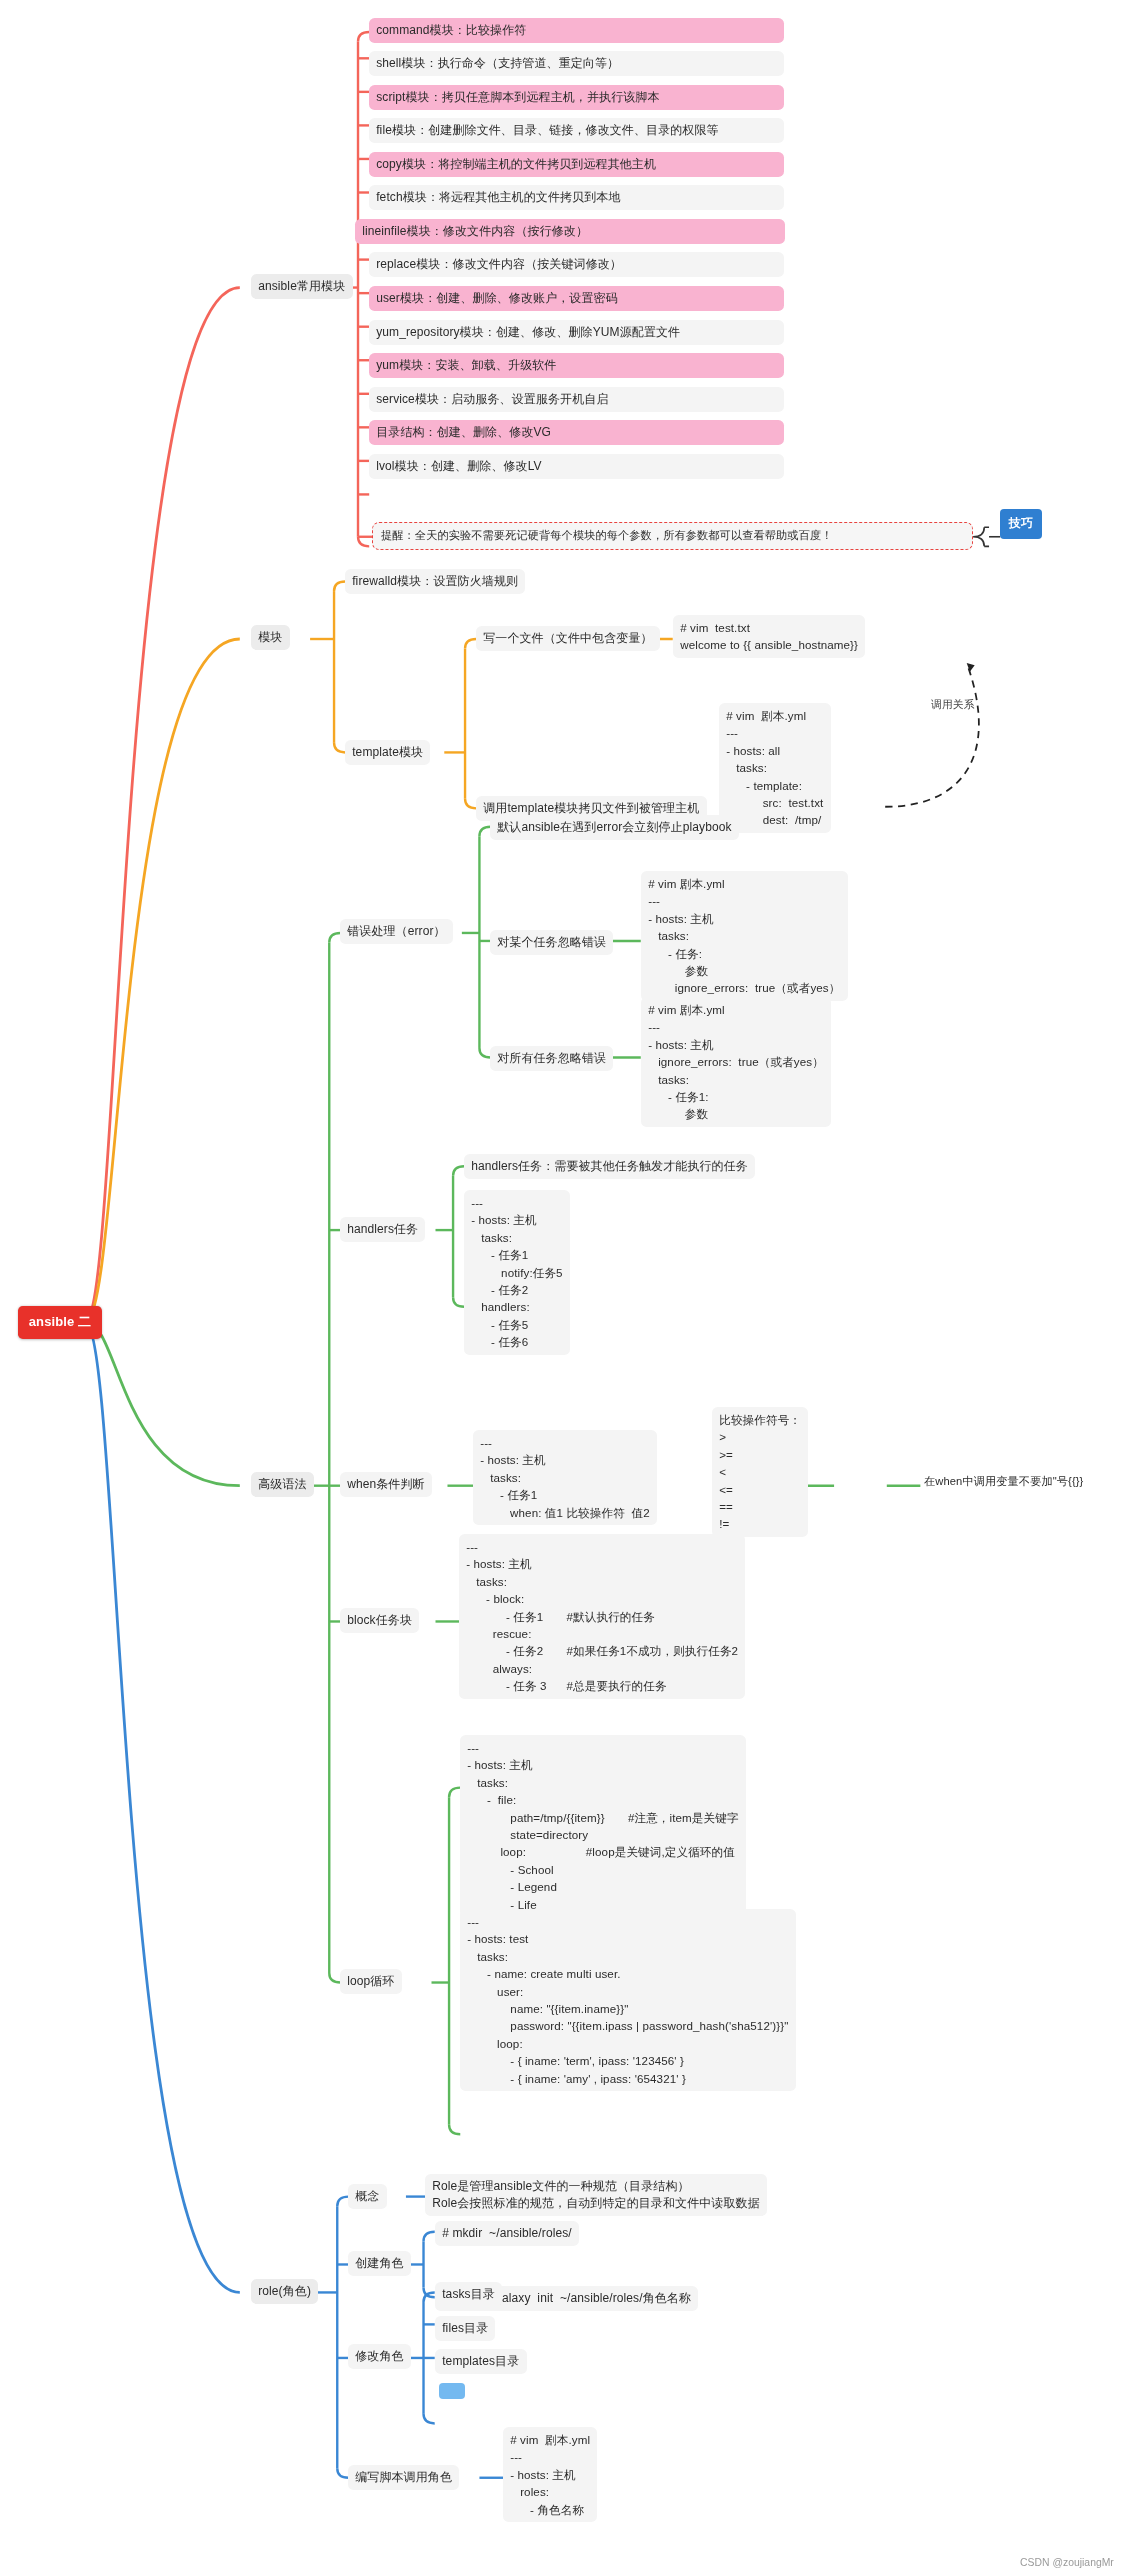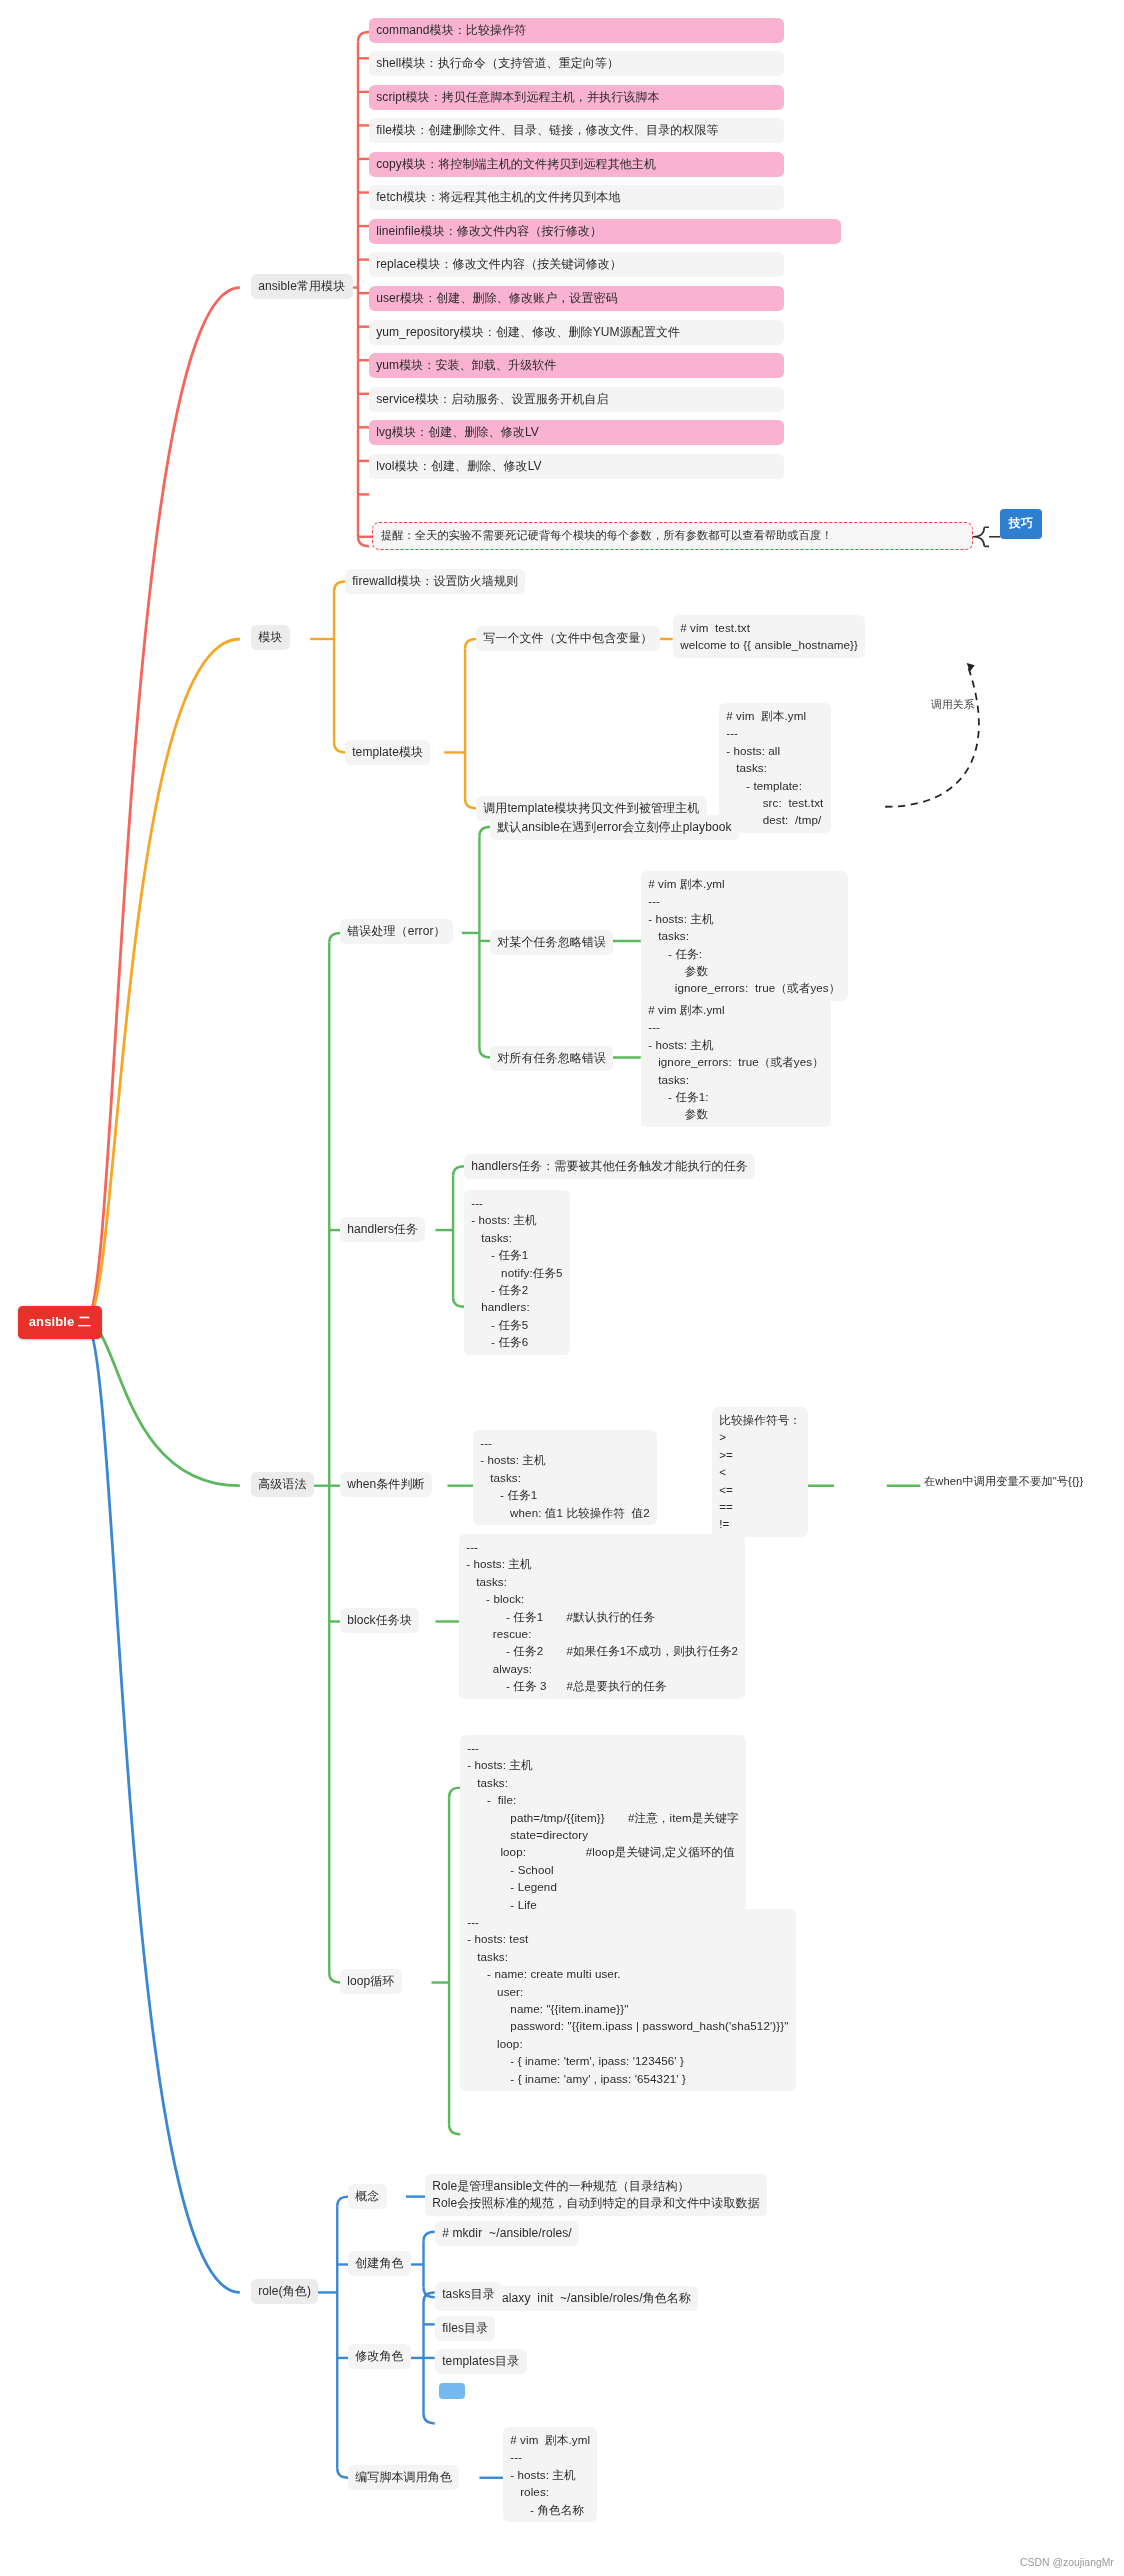--- a/index.html
+++ b/index.html
@@ -195,27 +195,27 @@
   <div class="node n-branch" style="left:240px; top:625px;">模块</div>
   <div class="node n-branch" style="left:240px; top:1472px;">高级语法</div>
   <div class="node n-branch" style="left:240px; top:2279px;">role(角色)</div>
 
   <div class="node n-pink" style="left:369px; top:17.6px;  width:415px;">command模块：比较操作符</div>
   <div class="node n-plain" style="left:369px; top:51px;  width:415px;">shell模块：执行命令（支持管道、重定向等）</div>
   <div class="node n-pink" style="left:369px; top:85px; width:415px;">script模块：拷贝任意脚本到远程主机，并执行该脚本</div>
   <div class="node n-plain" style="left:369px; top:118px; width:415px;">file模块：创建删除文件、目录、链接，修改文件、目录的权限等</div>
   <div class="node n-pink" style="left:369px; top:152px; width:415px;">copy模块：将控制端主机的文件拷贝到远程其他主机</div>
   <div class="node n-plain" style="left:369px; top:185px; width:415px;">fetch模块：将远程其他主机的文件拷贝到本地</div>
-  <div class="node n-pink" style="left:369px; top:219px; width:472px;">lineinfile模块：修改文件内容（按行修改）</div>
+  <div class="node n-pink" style="left:355px; top:219px; width:430px;">lineinfile模块：修改文件内容（按行修改）</div>
   <div class="node n-plain" style="left:369px; top:252px; width:415px;">replace模块：修改文件内容（按关键词修改）</div>
   <div class="node n-pink" style="left:369px; top:286px; width:415px;">user模块：创建、删除、修改账户，设置密码</div>
   <div class="node n-plain" style="left:369px; top:320px; width:415px;">yum_repository模块：创建、修改、删除YUM源配置文件</div>
   <div class="node n-pink" style="left:369px; top:353px; width:415px;">yum模块：安装、卸载、升级软件</div>
   <div class="node n-plain" style="left:369px; top:387px; width:415px;">service模块：启动服务、设置服务开机自启</div>
-  <div class="node n-pink" style="left:369px; top:420px; width:415px;">lvg模块：创建、删除、修改LV</div>
+  <div class="node n-pink" style="left:369px; top:420px; width:415px;">目录结构：创建、删除、修改VG</div>
   <div class="node n-plain" style="left:369px; top:454px; width:415px;">lvol模块：创建、删除、修改LV</div>
 
   <div class="node n-dashed" style="left:372px; top:522px; width:601px; font-size:11.2px;">提醒：全天的实验不需要死记硬背每个模块的每个参数，所有参数都可以查看帮助或百度！</div>
   <div class="node n-blue" style="left:1000px; top:509px;">技巧</div>
 
   <div class="node n-plain" style="left:345px; top:569px;">firewalld模块：设置防火墙规则</div>
   <div class="node n-plain" style="left:345px; top:740px;">template模块</div>
 
   <div class="node n-plain" style="left:476px; top:626px;">写一个文件（文件中包含变量）</div>
   <div class="node n-code" style="left:673px; top:615px;"># vim  test.txt

